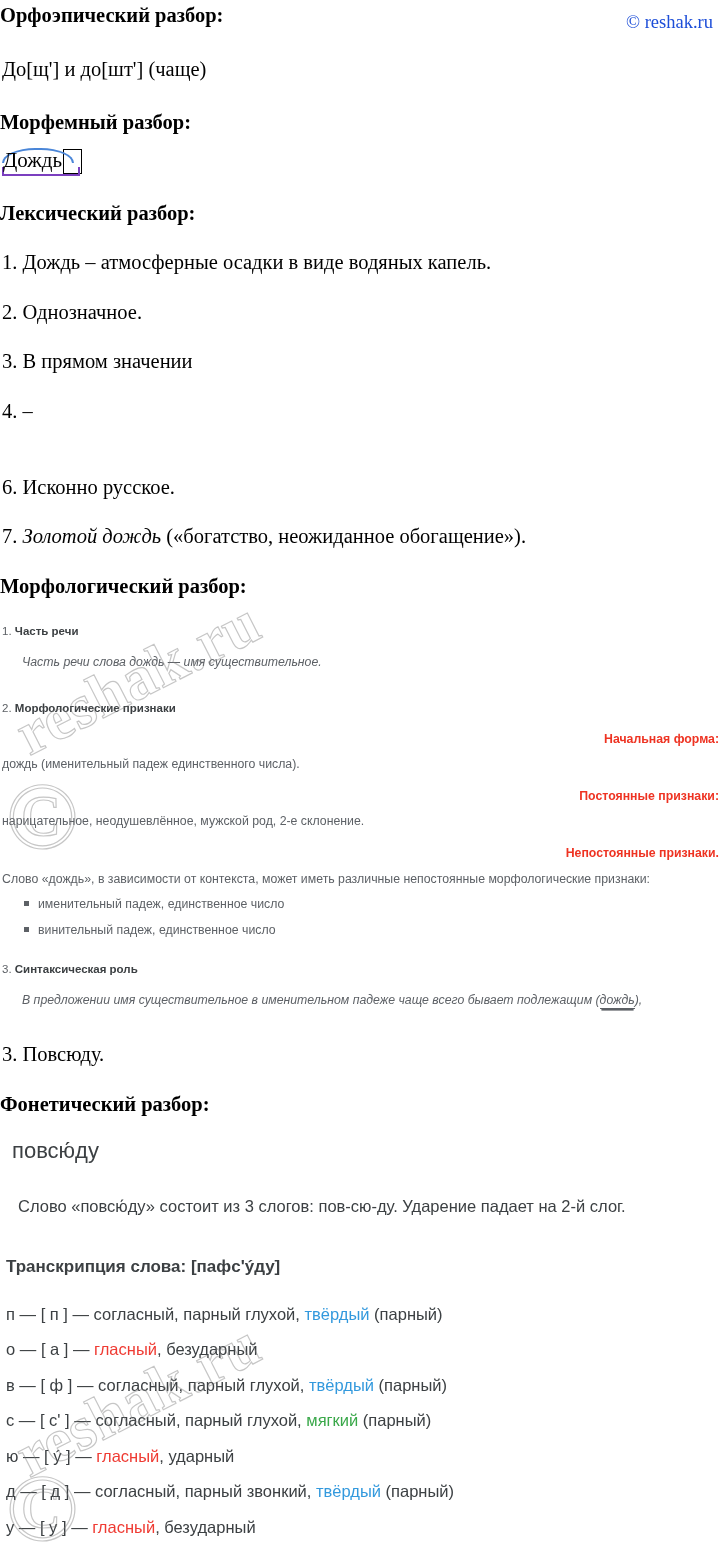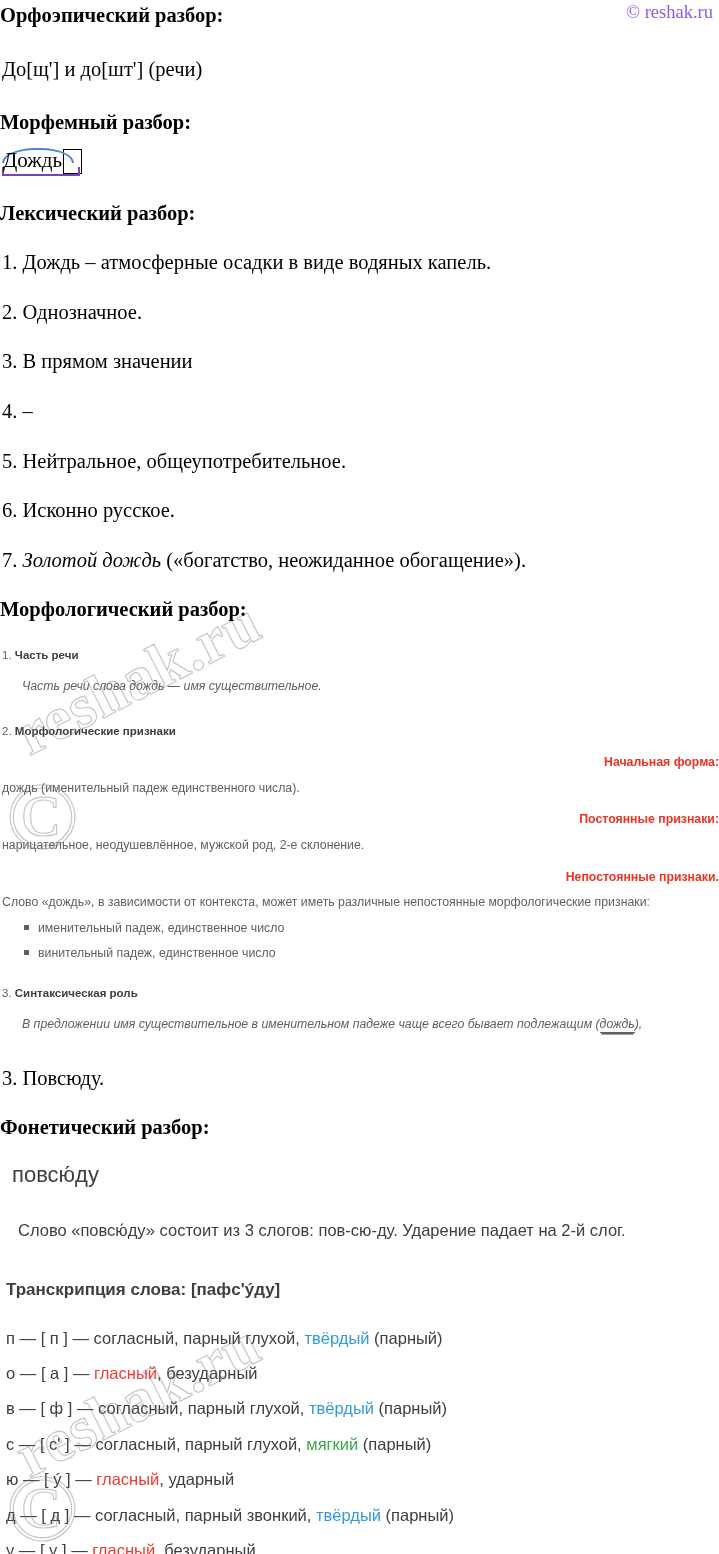--- a/index.html
+++ b/index.html
@@ -41,25 +41,25 @@
     margin: 0;
     padding: 0 0 0 2px;
     white-space: pre-wrap;
   }
   .serif-p i, .italic {
     font-style: italic;
   }
 
   .copyright {
     position: absolute;
-    top: 2px;
+    top: 12px;
     right: 6px;
     font-family: "Liberation Serif", "DejaVu Serif", serif;
     font-size: 18.5px;
-    color: #8b5cf6;
+    color: #1d4ed8;
     white-space: nowrap;
   }
 
   
   .gap-a { height: 30px; }
   .gap-c { height: 26px; }
   .gap-d { height: 18px; }
 
   
   .morpheme-wrap {
@@ -268,21 +268,21 @@
 
 <div class="page">
 
   
   <div class="copyright">© reshak.ru</div>
 
   
   <div style="height:4px"></div>
   <div class="serif-h">Орфоэпический разбор:</div>
   <div class="gap-a"></div>
-  <div class="serif-p">До[щ'] и до[шт'] (речи)</div>
+  <div class="serif-p">До[щ'] и до[шт'] (чаще)</div>
 
   
   <div class="gap-a"></div>
   <div class="serif-h">Морфемный разбор:</div>
 
   <div class="morpheme-wrap">
     <div class="morpheme-row">
       <span class="morpheme-word">Дождь</span>
       <span class="zero-ending"></span>
       <span class="root-arc"></span>
@@ -296,21 +296,20 @@
 
   <div class="gap-c"></div>
   <div class="serif-p">1. Дождь – атмосферные осадки в виде водяных капель.</div>
   <div class="gap-c"></div>
   <div class="serif-p">2. Однозначное.</div>
   <div class="gap-c"></div>
   <div class="serif-p">3. В прямом значении</div>
   <div class="gap-c"></div>
   <div class="serif-p">4. –</div>
   <div class="gap-c"></div>
-  <div class="serif-p">5. Нейтральное, общеупотребительное.</div>
   <div class="gap-c"></div>
   <div class="serif-p">6. Исконно русское.</div>
   <div class="gap-c"></div>
   <div class="serif-p"><span>7. </span><i class="italic">Золотой дождь</i><span> («богатство, неожиданное обогащение»).</span></div>
 
   
   <div class="gap-c"></div>
   <div class="serif-h">Морфологический разбор:</div>
 
   <div style="height:26px"></div>

